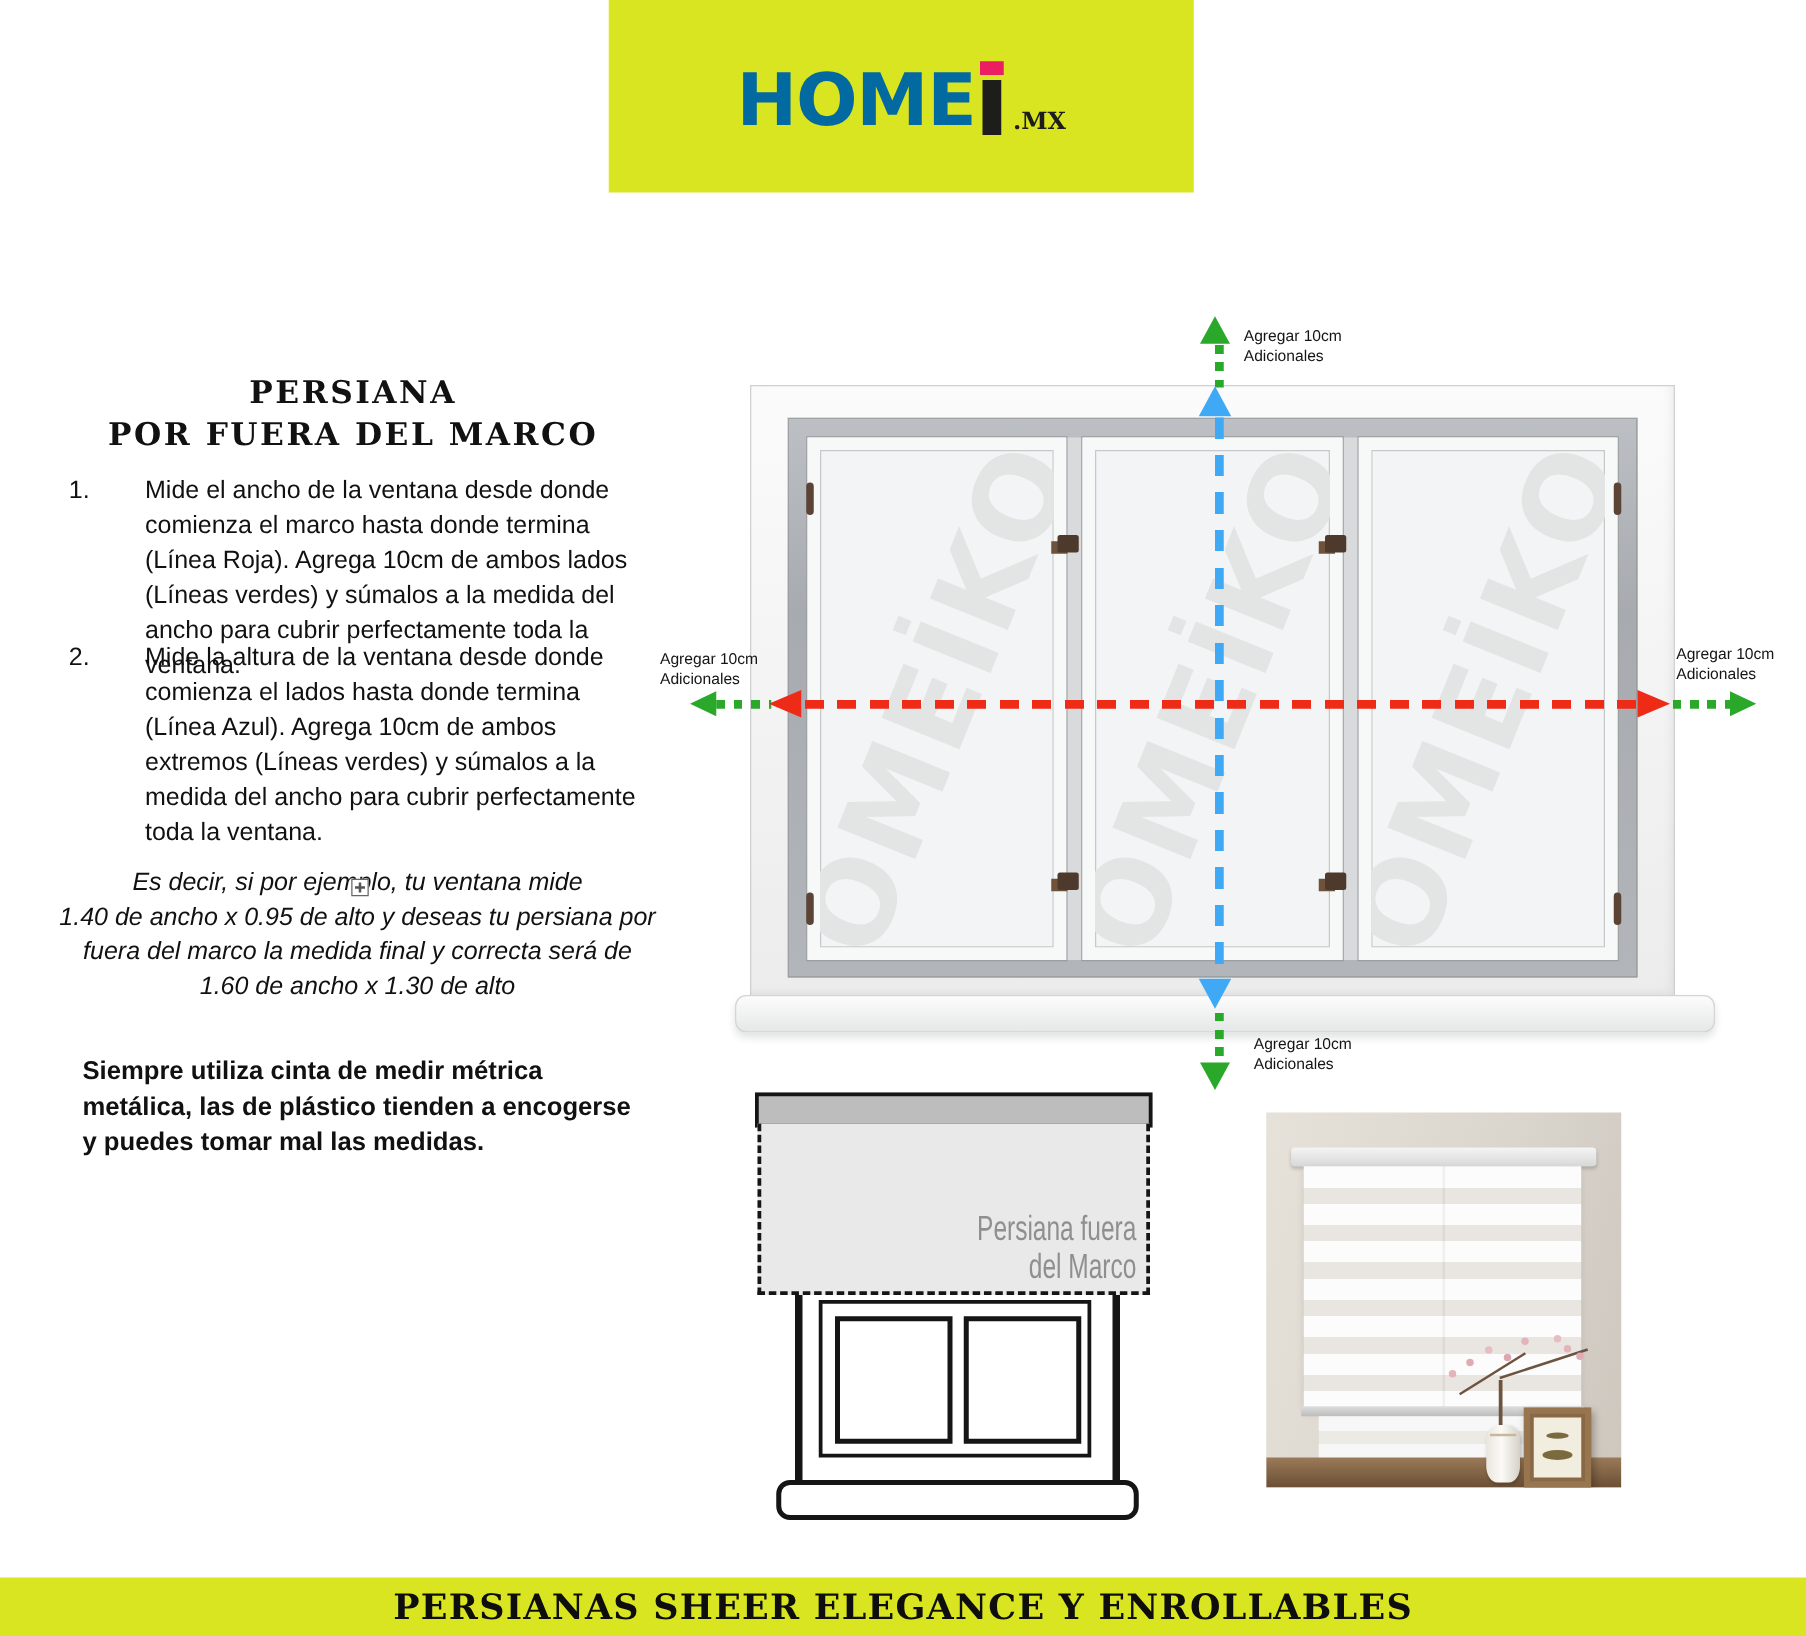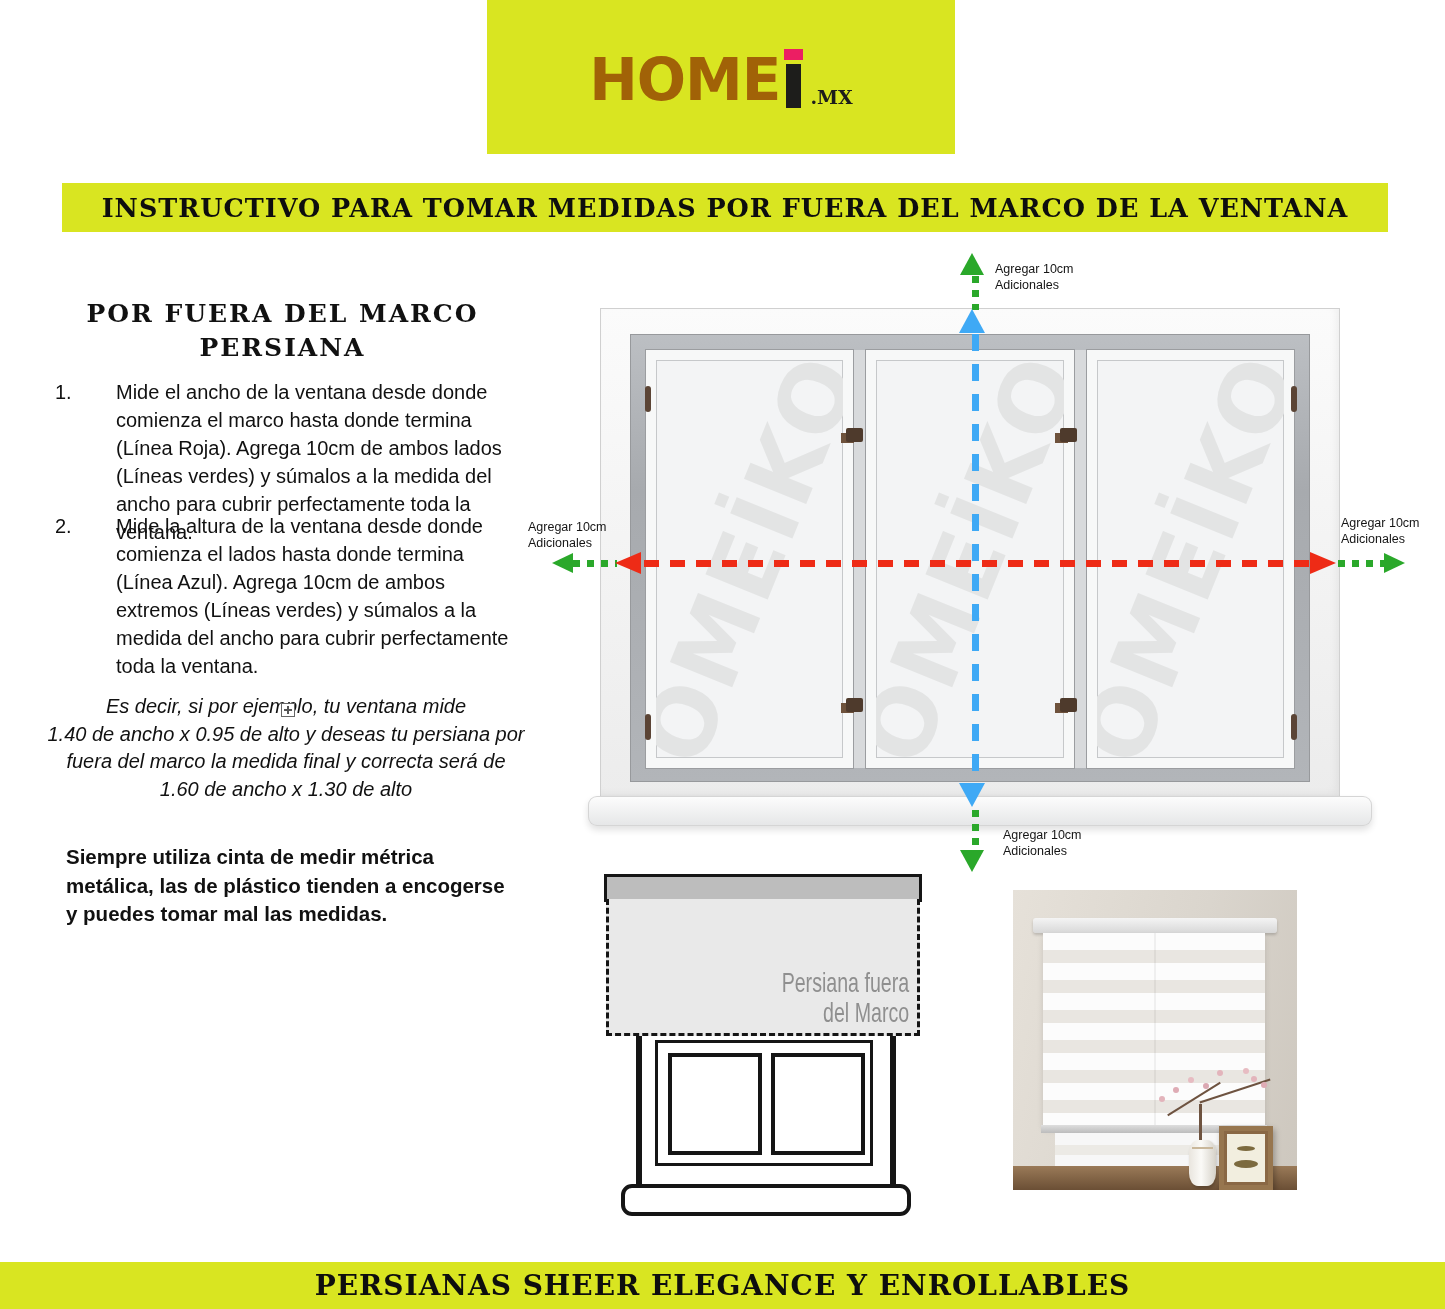--- a/index.html
+++ b/index.html
@@ -4,21 +4,21 @@
 <style>
   html,body{margin:0;padding:0;background:#ffffff;}
   .canvas{position:relative;width:1445px;height:1309px;background:#fff;overflow:hidden;
           font-family:"Liberation Sans",sans-serif;color:#111;}
 
   
   .banner{position:absolute;left:487px;top:0;width:468px;height:154px;background:#d9e521;
           display:flex;flex-direction:column;align-items:center;justify-content:center;}
   .logo-line{display:flex;align-items:flex-end;line-height:1;margin-top:6px;}
   .logo-word{font-family:"DejaVu Sans",sans-serif;font-weight:bold;font-size:58px;
-             color:#a16207;letter-spacing:-1px;}
+             color:#0369a1;letter-spacing:-1px;}
   .logo-i{display:inline-block;width:15px;height:44px;background:#1d1d1b;margin:0 6px 1px 6px;
           position:relative;}
   .logo-i::before{content:"";position:absolute;top:-15px;left:-2px;width:19px;height:11px;background:#ec1e63;}
   .logo-suffix{font-family:"DejaVu Serif",serif;font-weight:bold;font-size:19px;color:#1d1d1b;
                margin-left:3px;margin-bottom:2px;}
   .tagline{font-family:"DejaVu Sans",sans-serif;font-weight:bold;font-size:25px;color:#8d96aa;
            letter-spacing:6px;margin-top:14px;}
 
   
   .slab{font-family:"DejaVu Serif",serif;font-weight:bold;color:#0e0e0e;}
@@ -131,27 +131,24 @@
 <div class="canvas">
 
   <div class="banner">
     <div class="logo-line">
       <span class="logo-word">HOME</span>
       <span class="logo-i" aria-label="I"></span>
       <span class="logo-suffix">.MX</span>
     </div>
   </div>
 
-  <div class="title-bar">
-    <span class="slab">INSTRUCTIVO PARA TOMAR MEDIDAS POR FUERA DEL MARCO DE LA VENTANA</span>
-  </div>
 
   <div class="heading">
+    <div>PERSIANA</div>
     <div>POR FUERA DEL MARCO</div>
-    <div>PERSIANA</div>
   </div>
 
   <div class="item item-1">
     <div class="num">1.</div>
     <div class="txt">Mide el ancho de la ventana desde donde comienza el marco hasta donde termina (Línea Roja). Agrega 10cm de ambos lados (Líneas verdes) y súmalos a la medida del ancho para cubrir perfectamente toda la ventana.</div>
   </div>
   <div class="item item-2">
     <div class="num">2.</div>
     <div class="txt">Mide la altura de la ventana desde donde comienza el lados hasta donde termina (Línea Azul). Agrega 10cm de ambos extremos (Líneas verdes) y súmalos a la medida del ancho para cubrir perfectamente toda la ventana.</div>
   </div>

